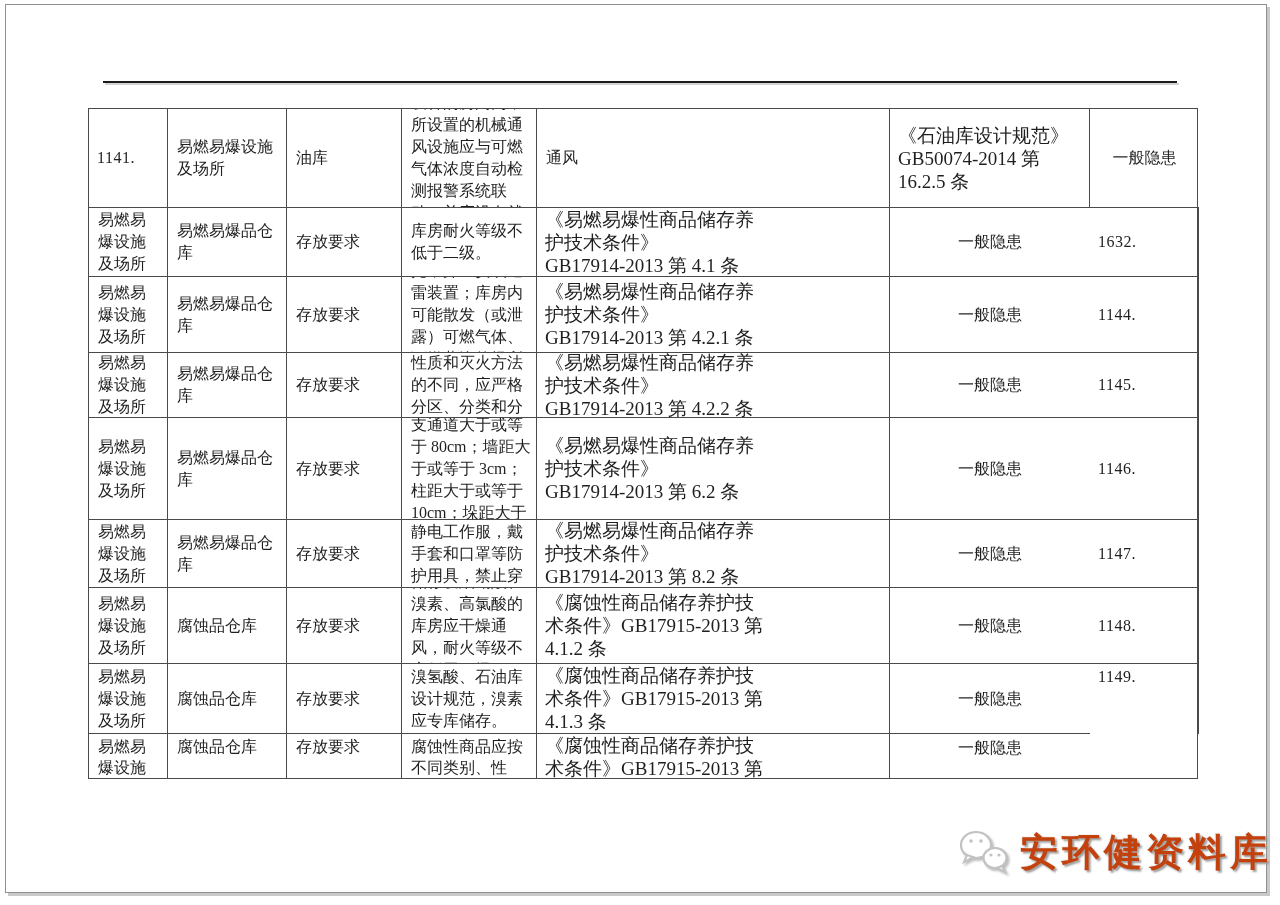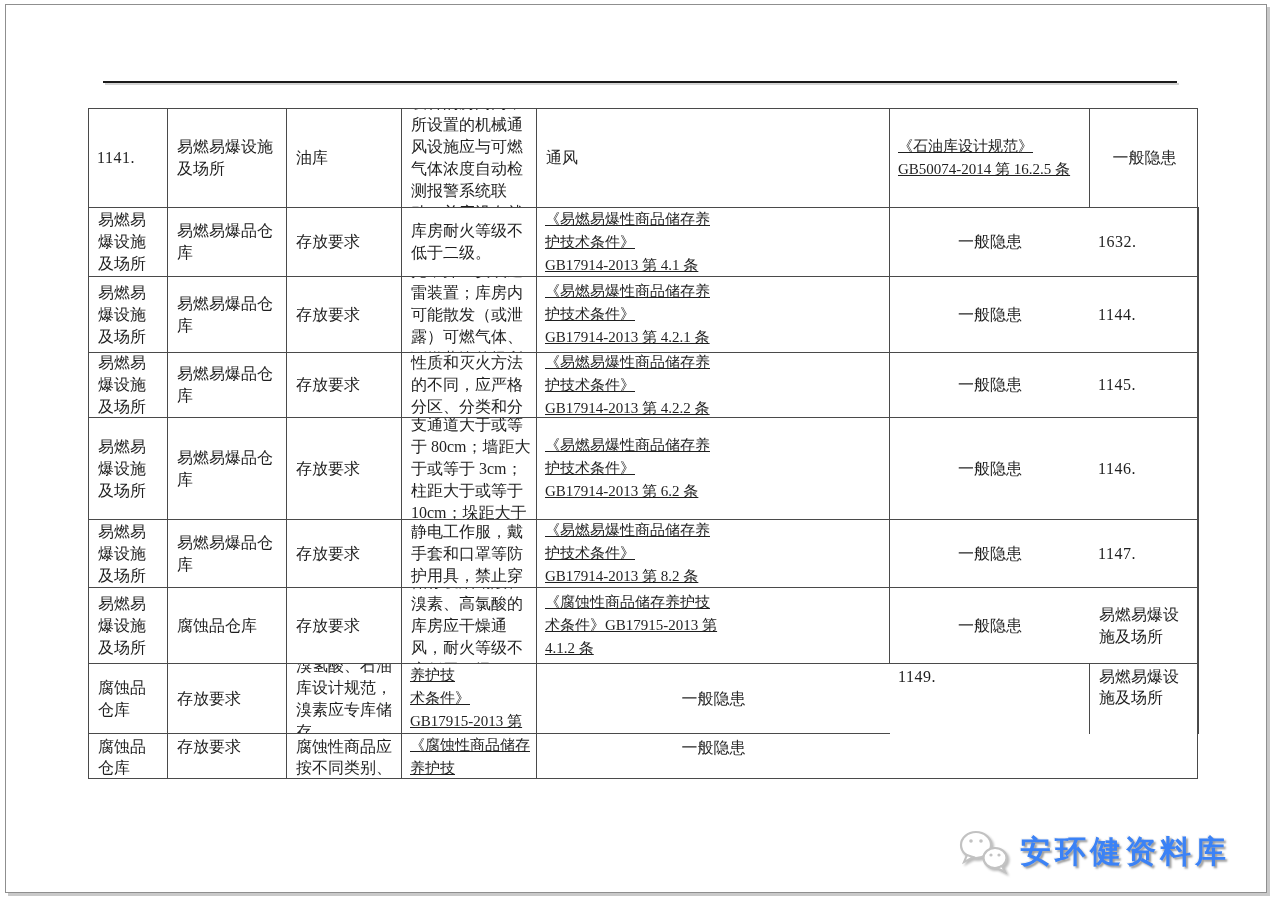--- a/index.html
+++ b/index.html
@@ -29,31 +29,31 @@
   .cell{
     box-sizing:border-box;border-right:1px solid #4a4a4a;border-bottom:1px solid #4a4a4a;
     display:flex;align-items:center;justify-content:flex-start;
     overflow:hidden;font-size:16px;line-height:22px;text-align:left;
     padding:3px 6px 3px 9px;
   }
   .cell.c7{border-right:none;}
   .cell.lastrow{border-bottom:none;align-items:flex-start;line-height:21px;padding-top:2px;}
   .cell.c1{padding-left:8px;letter-spacing:0.5px;}
   .cell.c5{padding-right:5px;}
-  .cell.c6{white-space:pre-line;font-size:15px;line-height:23px;padding:0 4px 0 8px;text-decoration:underline;}
+  .cell.c6{white-space:pre-line;font-size:19px;line-height:23px;padding:0 4px 0 8px;}
   .cell.c7{justify-content:center;padding:3px 2px;}
   
   .watermark{
     position:absolute;left:958px;top:820px;width:290px;height:64px;
     display:flex;align-items:center;gap:10px;
   }
   .wm-icon{filter:drop-shadow(2px 2px 1px #bdbdbd);flex:0 0 auto;}
   .wm-text{
     font-family:"Liberation Sans","DejaVu Sans",sans-serif;
-    font-size:31px;font-weight:bold;letter-spacing:4px;color:#3b82f6;
+    font-size:38px;font-weight:bold;letter-spacing:4px;color:#c2410c;
     text-shadow:2px 2px 2px #9e9e9e,-1px -1px 0 #f2f2f2;white-space:nowrap;
   }
 </style>
 </head>
 <body>
 
 <div class="canvas">
 
   <div class="page-frame"></div>
 
@@ -114,20 +114,21 @@
       <div class="cell c7">一般隐患</div>
       <div class="cell c1">1147.</div>
       <div class="cell c2">易燃易爆设施及场所</div>
       <div class="cell c3">腐蚀品仓库</div>
       <div class="cell c4">存放要求</div>
       <div class="cell c5">储存发烟硝酸、溴素、高氯酸的库房应干燥通风，耐火等级不应低于二级。</div>
       <div class="cell c6">《腐蚀性商品储存养护技
 术条件》GB17915-2013 第
 4.1.2 条</div>
       <div class="cell c7">一般隐患</div>
+      <div class="cell c1">1148.</div>
       <div class="cell c2">易燃易爆设施及场所</div>
       <div class="cell c3">腐蚀品仓库</div>
       <div class="cell c4">存放要求</div>
       <div class="cell c5">溴氢酸、石油库设计规范，溴素应专库储存。</div>
       <div class="cell c6">《腐蚀性商品储存养护技
 术条件》GB17915-2013 第
 4.1.3 条</div>
       <div class="cell c7">一般隐患</div>
       <div class="cell c1 lastrow">1149.</div>
       <div class="cell c2 lastrow">易燃易爆设施及场所</div>

